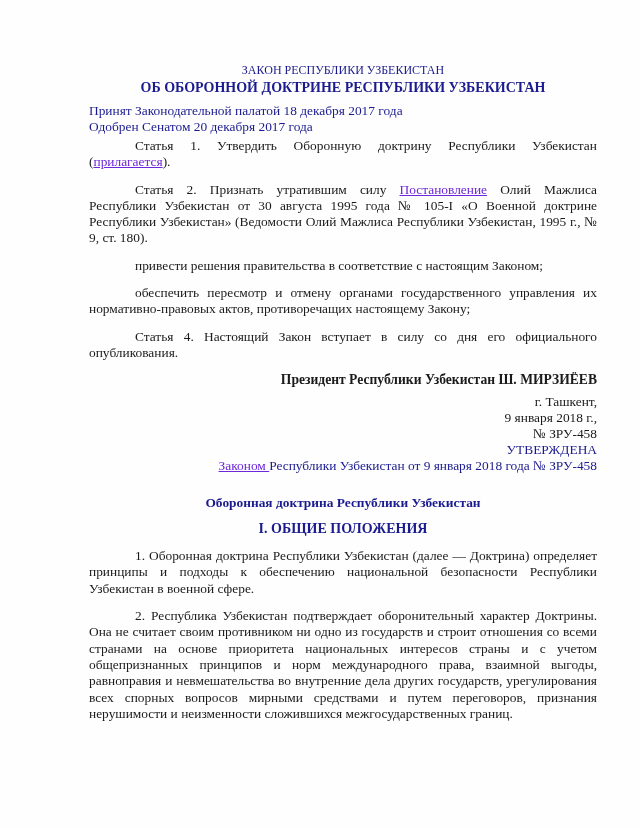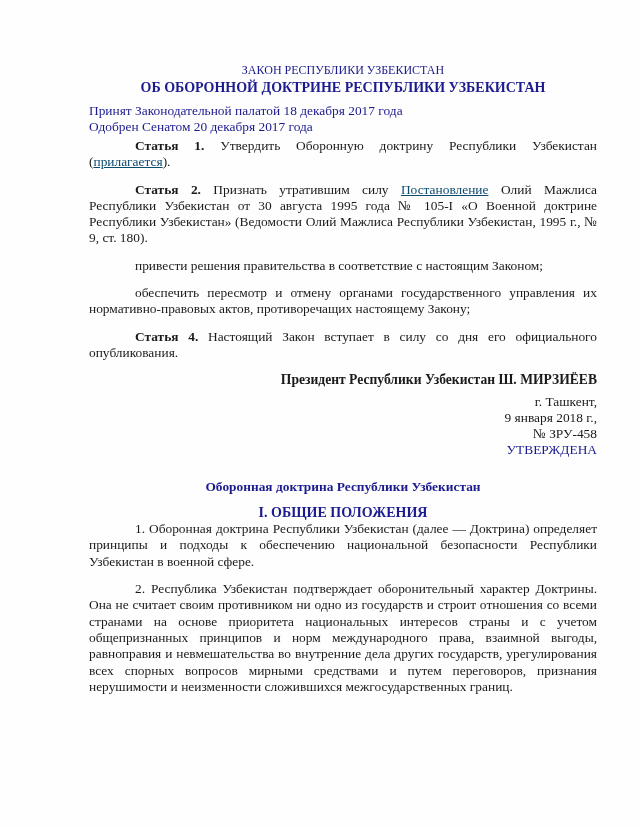--- a/index.html
+++ b/index.html
@@ -1,22 +1,22 @@
 <!DOCTYPE html>
 <html><head>
 <meta charset="utf-8">
 <style>
   html, body { margin: 0; padding: 0; background: #fefefe; }
   body { width: 640px; height: 828px; overflow: hidden; position: relative;
          font-family: "Liberation Serif", "DejaVu Serif", serif; color: #1a1a1a; }
   .page { position: absolute; left: 89px; top: 62px; width: 508px; font-size: 13.4px; line-height: 16.3px; }
   .center { text-align: center; }
   .blue { color: #1b1b8f; }
-  .b { font-weight: bold; }
-  .link { color: #0c4a6e; text-decoration: underline; }
+  .b { font-weight: normal; }
+  .link { color: #6d28d9; text-decoration: underline; }
   .title1 { font-size: 12px; line-height: 17px; }
   .title2 { font-size: 14px; line-height: 17px; font-weight: bold; }
   .meta { margin-top: 7px; line-height: 15.5px; }
   p { margin: 0; text-align: justify; }
   .ind { text-indent: 46px; }
   .gap { margin-top: 11px; }
   .right { text-align: right; }
   .sig { font-size: 13.6px; font-weight: bold; margin-top: 11px; }
   .place { line-height: 16px; margin-top: 5px; text-align: right; }
   .doctitle { font-weight: bold; margin-top: 21px; }
@@ -48,20 +48,21 @@
     <span class="b">Статья 4.</span><span> Настоящий Закон вступает в силу со дня его официального опубликования.</span>
   </p>
 
   <div class="right sig">Президент Республики Узбекистан Ш. МИРЗИЁЕВ</div>
 
   <div class="center place">
     <div>г. Ташкент,</div>
     <div>9 января 2018 г.,</div>
     <div>№ ЗРУ-458</div>
     <div class="blue">УТВЕРЖДЕНА</div>
+    <div class="blue"><a class="link">Законом </a><span>Республики Узбекистан от 9 января 2018 года № ЗРУ-458</span></div>
   </div>
 
   <div class="center blue doctitle">Оборонная доктрина Республики Узбекистан</div>
   <div class="center blue section">I. ОБЩИЕ ПОЛОЖЕНИЯ</div>
 
-  <p class="ind" style="margin-top:0">1. Оборонная доктрина Республики Узбекистан (далее — Доктрина) определяет принципы и подходы к обеспечению национальной безопасности Республики Узбекистан в военной сфере.</p>
+  <p class="ind" style="margin-top:11px">1. Оборонная доктрина Республики Узбекистан (далее — Доктрина) определяет принципы и подходы к обеспечению национальной безопасности Республики Узбекистан в военной сфере.</p>
   <p class="ind gap">2. Республика Узбекистан подтверждает оборонительный характер Доктрины. Она не считает своим противником ни одно из государств и строит отношения со всеми странами на основе приоритета национальных интересов страны и с учетом общепризнанных принципов и норм международного права, взаимной выгоды, равноправия и невмешательства во внутренние дела других государств, урегулирования всех спорных вопросов мирными средствами и путем переговоров, признания нерушимости и неизменности сложившихся межгосударственных границ.</p>
 </div>
 
 </body></html>

